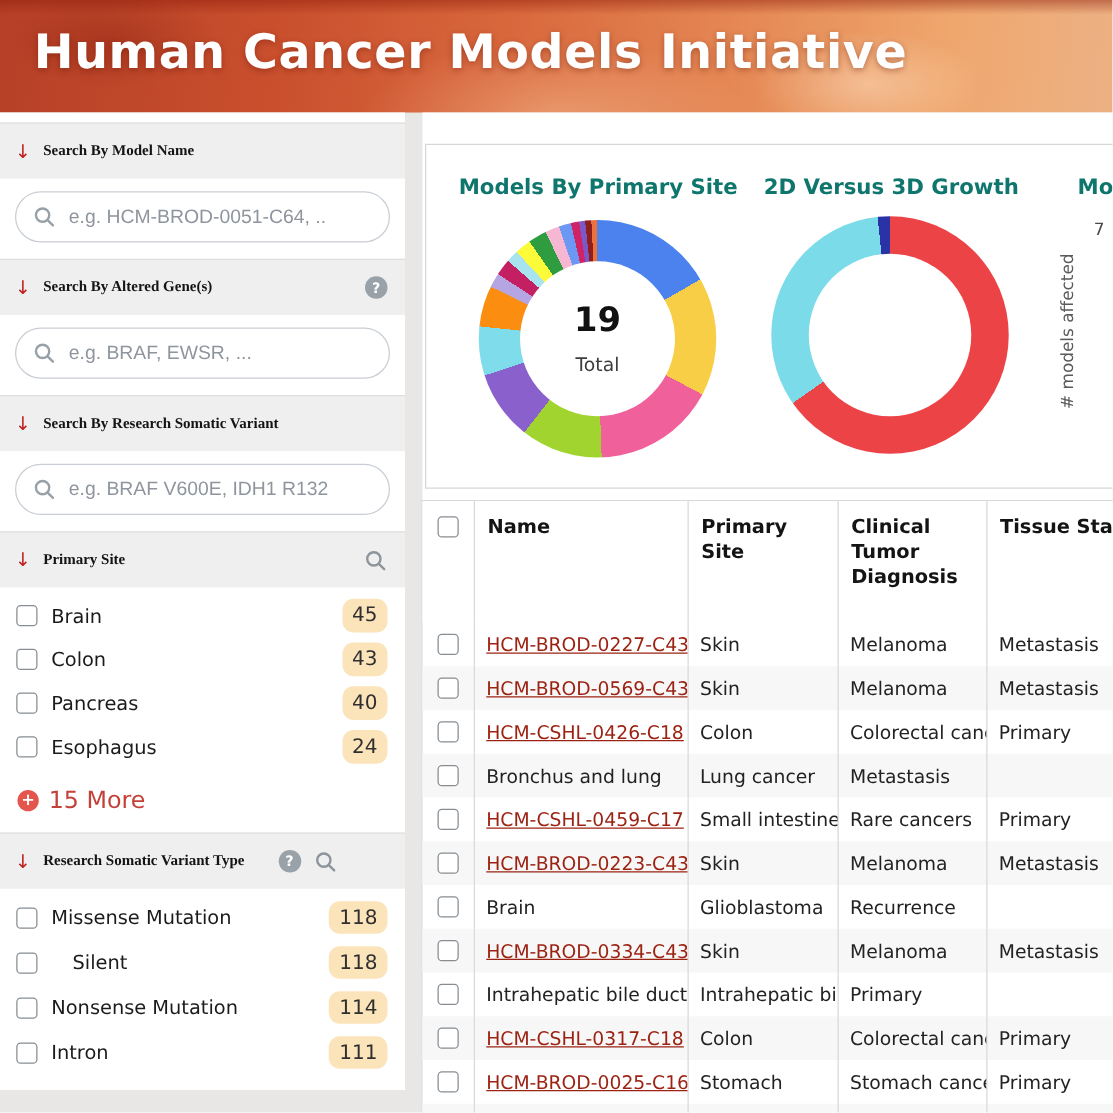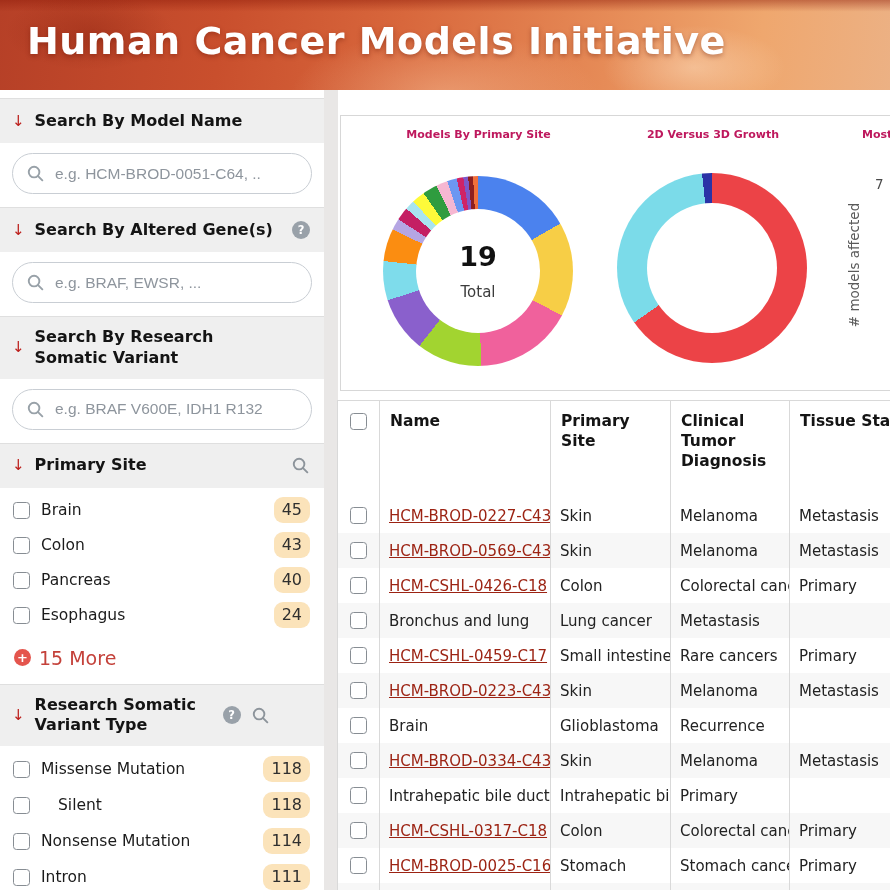--- a/index.html
+++ b/index.html
@@ -33,21 +33,21 @@
     position:absolute; left:0; top:90px; width:324px;
     background:#ffffff; padding-top:8px;
   }
   .fheader {
     min-height:45px;
     background:#efefef; border-top:1px solid #dfdfdf;
     display:flex; align-items:center; gap:10px;
     padding:10px 14px 10px 12px;
   }
   .fheader .arrow { color:#bd201d; font-size:15px; line-height:1; flex:0 0 auto; cursor:pointer; }
-  .fheader .ftitle { font-size:16px; font-weight:bold; color:#141414; line-height:1.3; flex:1 1 auto; }
+  .fheader .ftitle { font-size:12px; font-weight:bold; color:#141414; line-height:1.3; flex:1 1 auto;font-family:Liberation Serif, serif; }
   .icon-help {
     flex:0 0 auto; width:18px; height:18px; border-radius:50%;
     background:#99a1a9; color:#fff; font-size:11.5px; font-weight:bold;
     display:flex; align-items:center; justify-content:center; cursor:pointer;
   }
   .icon-search { flex:0 0 auto; width:19px; height:19px; cursor:pointer; }
 
   .search-block { padding:10px 12px 13px; background:#fff; }
   .pill {
     height:41px; border:1px solid #c9ced4; border-radius:21px;
@@ -79,21 +79,21 @@
   }
   .more-label { color:#c4413a; font-size:19px; }
 
   
   .main { position:absolute; left:338px; top:90px; width:560px; height:800px; background:#ffffff; }
 
   .charts-card {
     position:absolute; left:2px; top:25px; width:700px; height:276px;
     background:#fff; border:1px solid #d7d7d7;
   }
-  .chart-title { position:absolute; top:12px; font-size:11px; font-weight:bold; color:#be185d; }
+  .chart-title { position:absolute; top:24px; font-size:17px; font-weight:bold; color:#0f766e; }
   .t1 { left:15px;  width:245px; text-align:center; }
   .t2 { left:253px; width:238px; text-align:center; }
   .t3 { left:521px; width:175px; text-align:left; }
   .donut { position:absolute; width:190px; height:190px; border-radius:50%; }
   .d1 { left:42px;  top:60px; }
   .d2 { left:276px; top:57px; }
   .hole {
     position:absolute; left:50%; top:50%; transform:translate(-50%,-50%);
     background:#fff; border-radius:50%;
     display:flex; flex-direction:column; align-items:center; justify-content:center; gap:11px;

